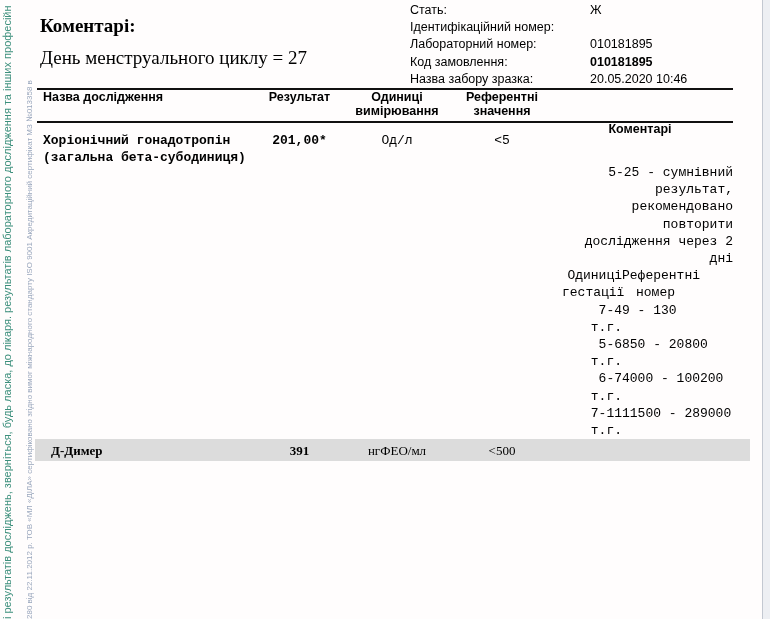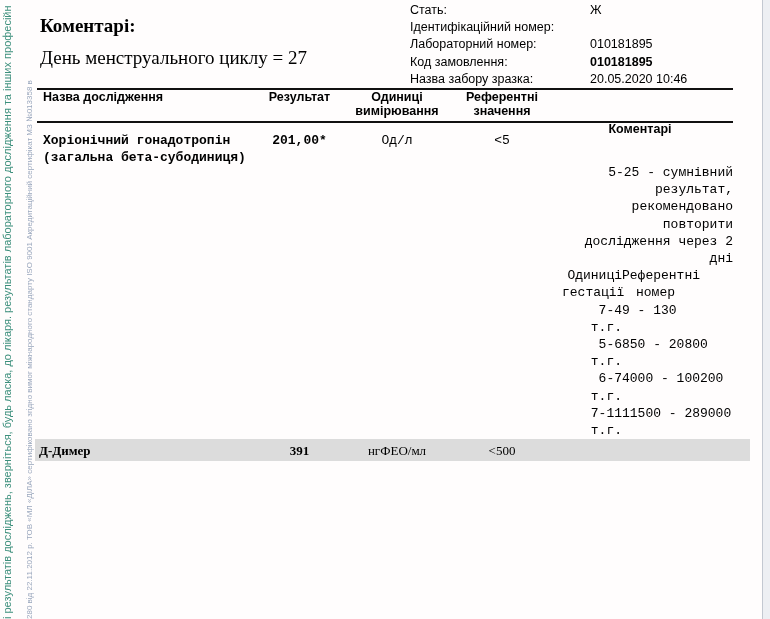--- a/index.html
+++ b/index.html
@@ -51,21 +51,21 @@
 
   .trow { display:flex; font-size:13px; line-height:17.2px; }
   .trow-1 { padding-top:9px; min-height:172px;font-family:Liberation Mono, monospace; }
   .trow .c-comment { text-align:right; padding-left:15px; box-sizing:border-box; }
   .bold { font-weight:bold; }
 
   .trow-2 {
     margin-left:-2px; width:715px; background:var(--row-highlight,#dcdcdc);
     height:22px; align-items:center; box-sizing:border-box;
   }
-  .trow-2 .c-name { width:227px; padding-left:4px; }
+  .trow-2 .c-name { width:227px; padding-left:16px; }
 
   .gest-line { display:flex; }
   .gest-week { width:60px; flex:none; }
   .gest-mezhi { padding-left:14px; }
 </style>
 </head>
 <body>
 
 <div class="page">
 

